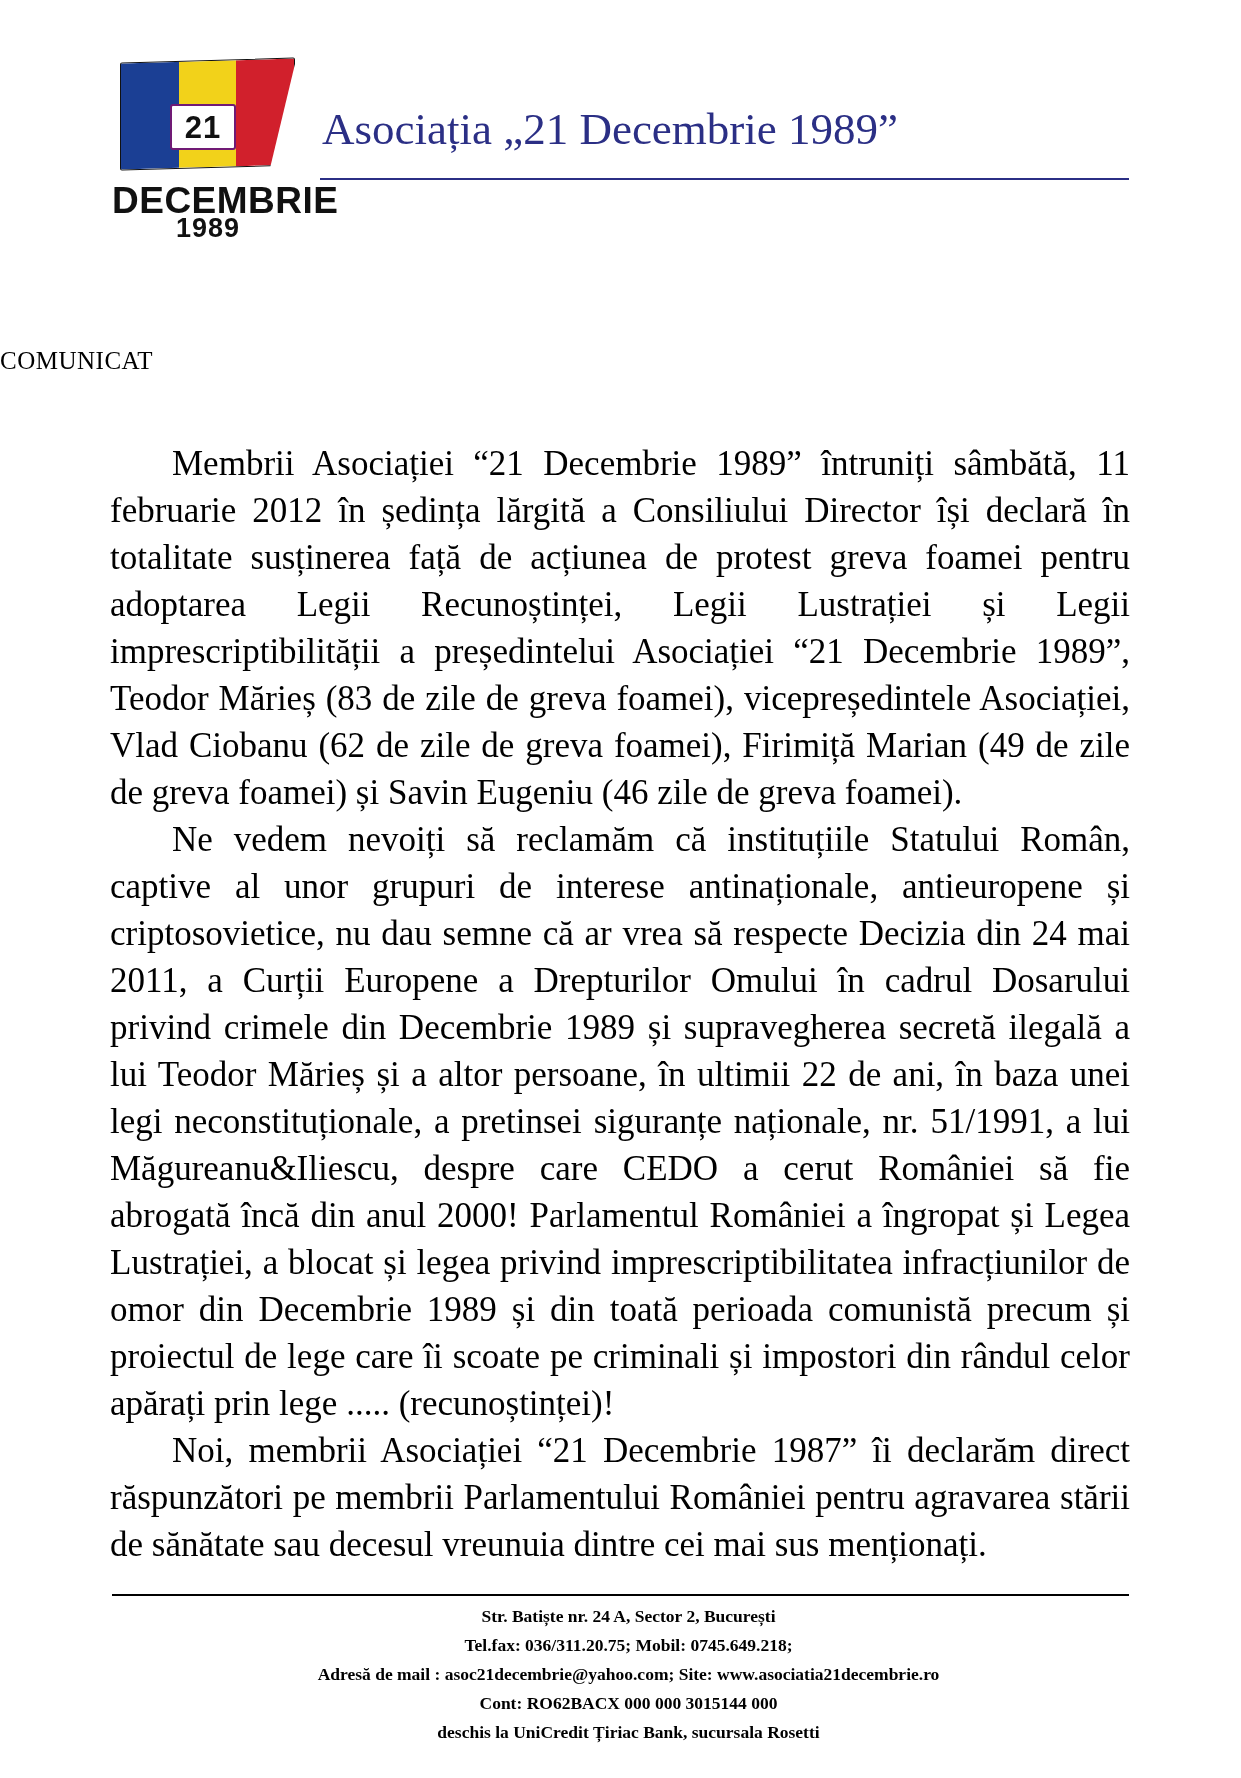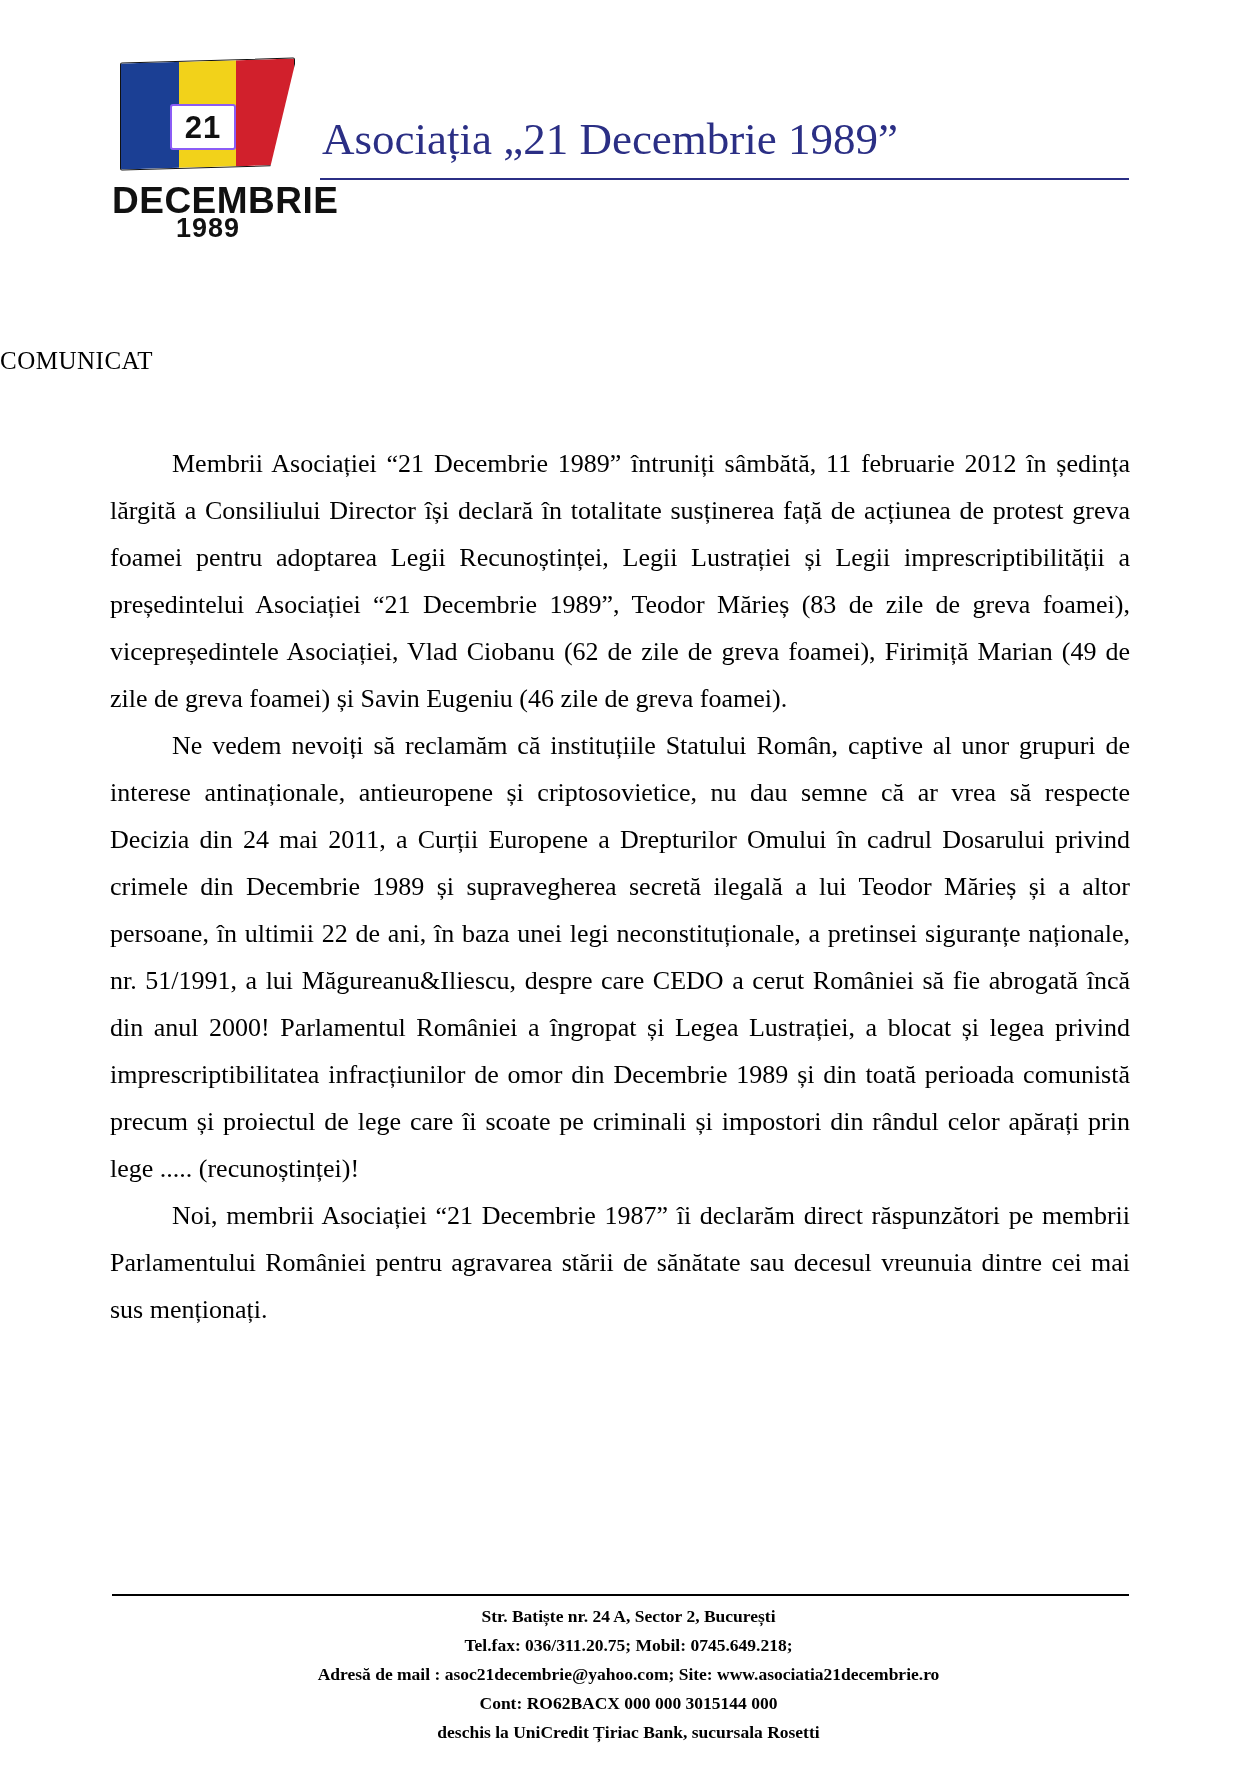--- a/index.html
+++ b/index.html
@@ -76,21 +76,21 @@
     transform: skewY(-1.6deg);
   }
 
   .logo-21 {
     position: absolute;
     left: 58px;
     top: 46px;
     width: 62px;
     height: 42px;
     background: #ffffff;
-    border: 2px solid #8b5cf6;
+    border: 2px solid #701a75;
     border-radius: 3px;
     display: flex;
     align-items: center;
     justify-content: center;
     font-family: "Liberation Sans", sans-serif;
     font-weight: bold;
     font-size: 31px;
     letter-spacing: 1px;
     color: #111;
     line-height: 1;
@@ -117,21 +117,21 @@
     font-family: "Liberation Sans", sans-serif;
     font-weight: bold;
     font-size: 27px;
     letter-spacing: 1px;
     color: #111;
   }
 
   .org-title {
     position: absolute;
     left: 210px;
-    top: 55px;
+    top: 45px;
     right: 0;
     font-family: "Liberation Serif", serif;
     font-size: 45px;
     color: #2b2f85;
     white-space: nowrap;
   }
 
   .title-rule {
     position: absolute;
     left: 208px;
@@ -150,21 +150,21 @@
     text-align: left;
     font-size: 25px;
     letter-spacing: 0.5px;
   }
 
   .content {
     position: absolute;
     top: 440px;
     left: 110px;
     width: 1020px;
-    font-size: 26px;
+    font-size: 35px;
     line-height: 47px;
     text-align: justify;
     text-justify: inter-word;
   }
 
   .content p {
     margin: 0 0 0 0;
     text-indent: 62px;
   }
 

